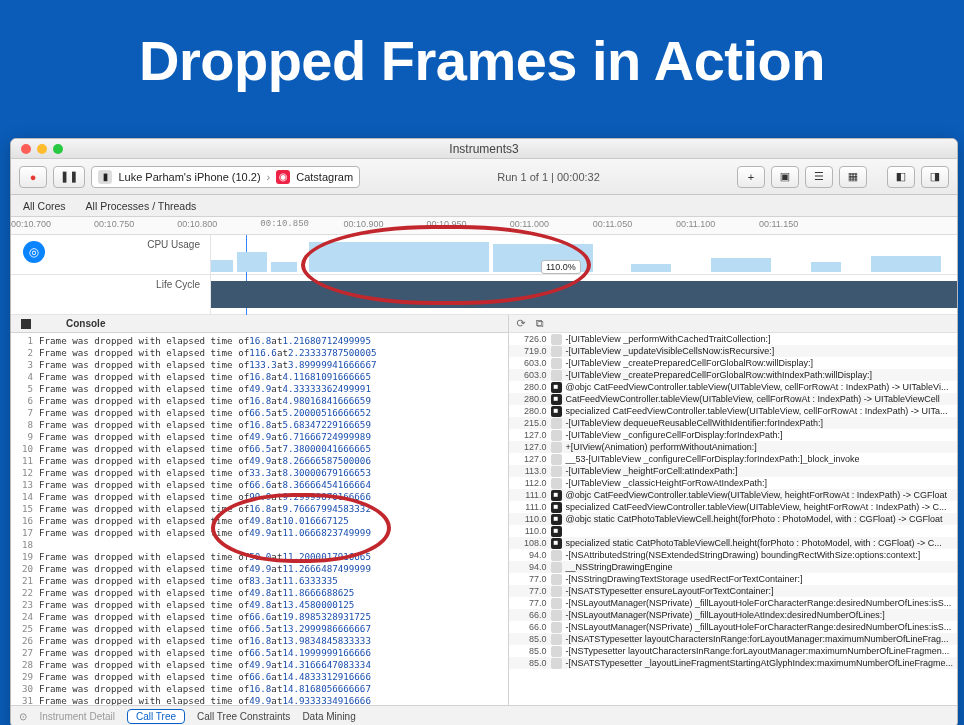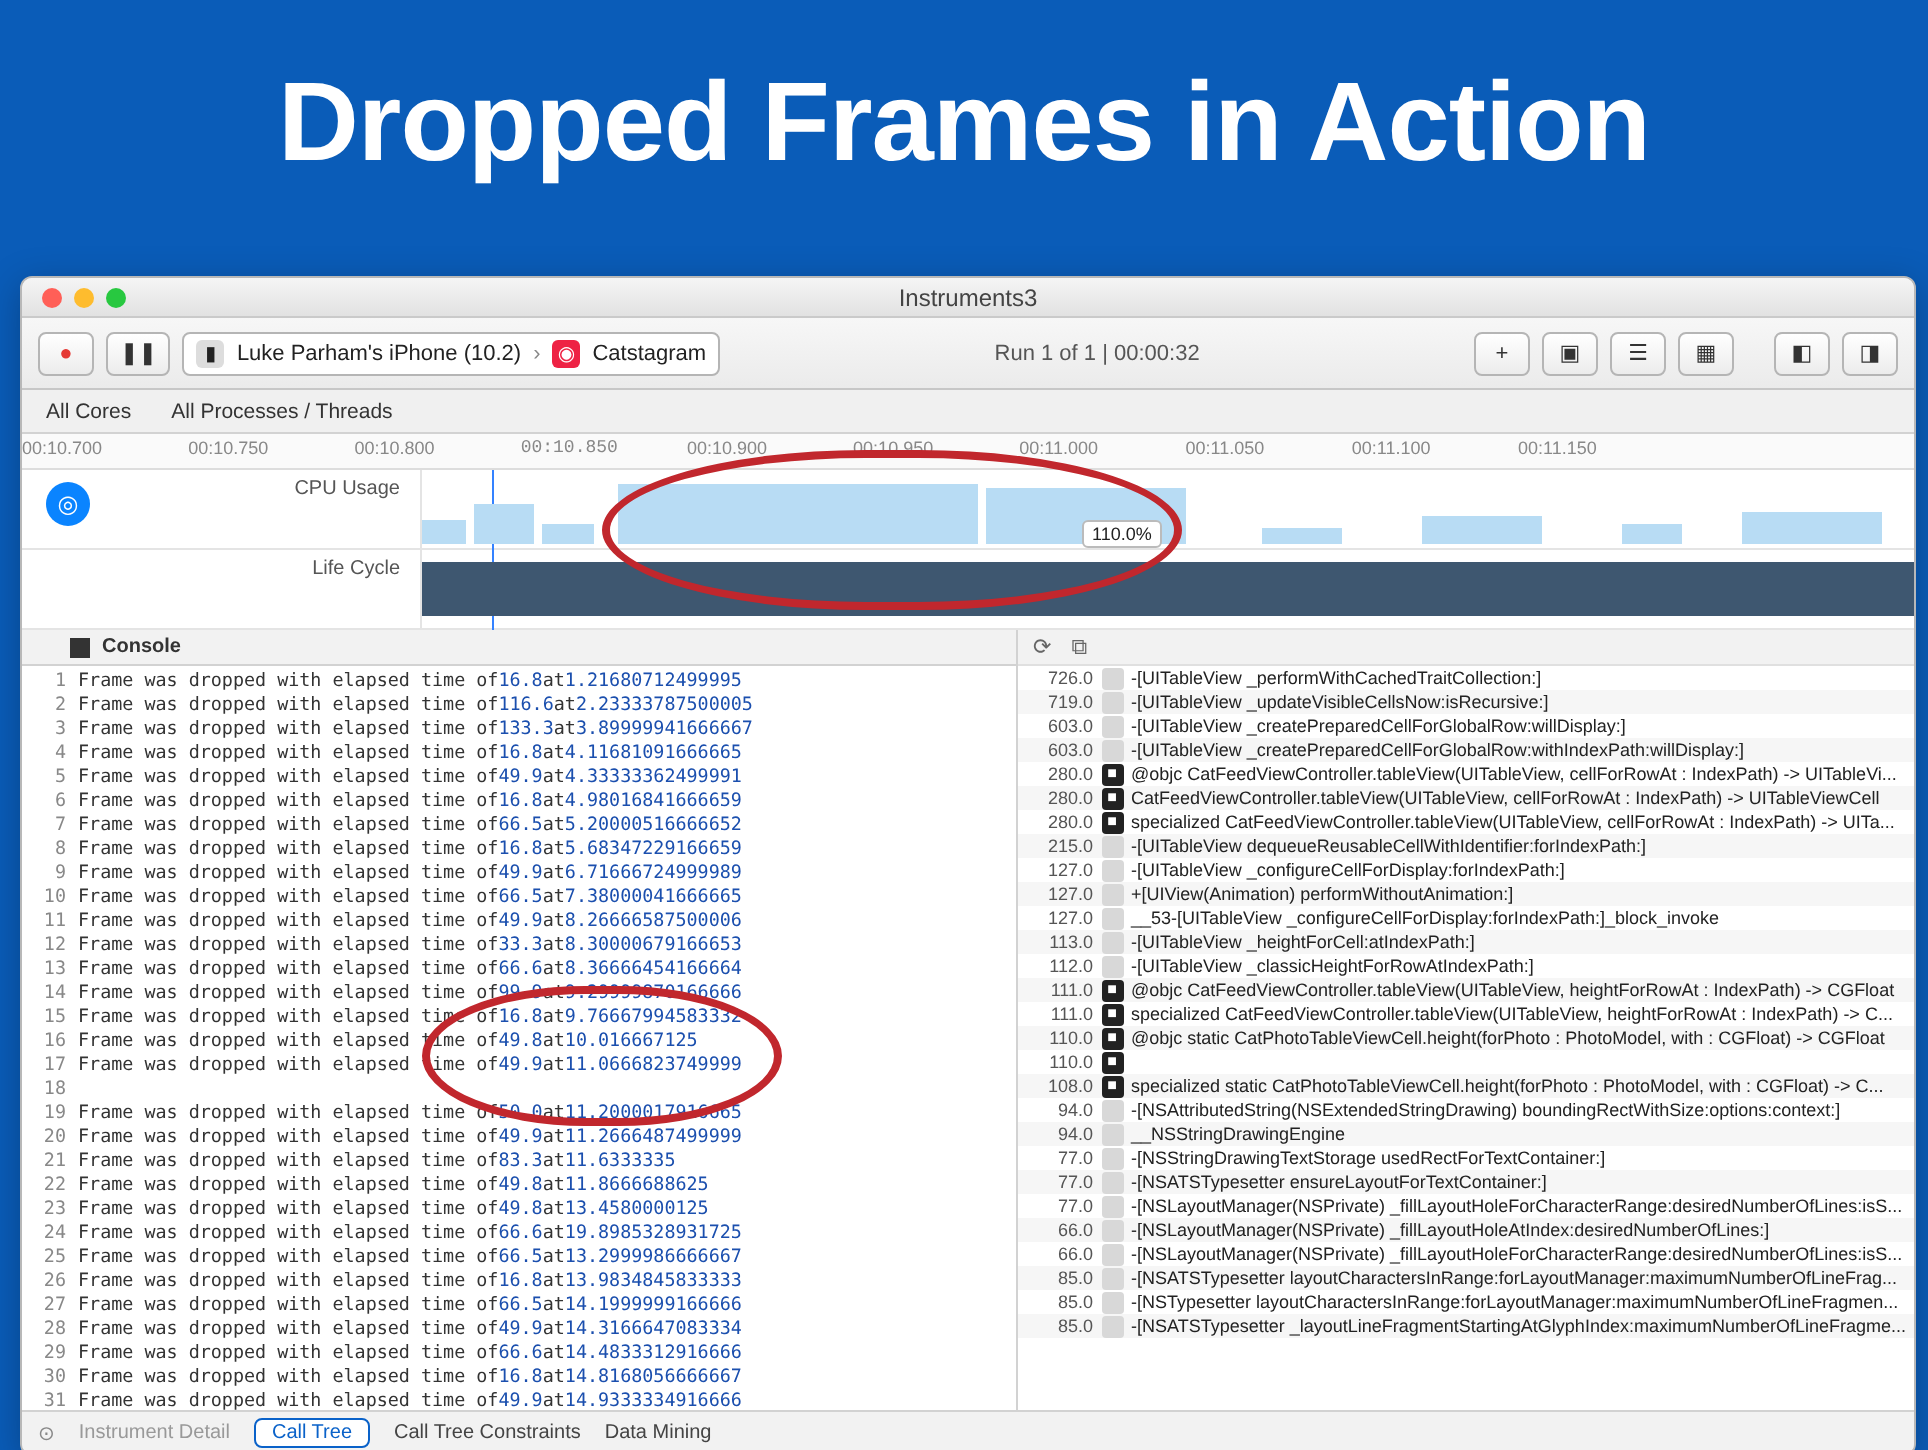--- a/index.html
+++ b/index.html
@@ -158,22 +158,22 @@
     border-right:1px solid #d2d2d2;
     display:flex;
     flex-direction:column;
     position:relative;
   }
   .console-head {
     height: 18px;
     background:#f2f2f2;
     border-bottom:1px solid #d2d2d2;
     display:flex;align-items:center;
-    padding:0 24px;
-    font-size:10px;font-weight:600;color:#333;
+    padding:0 10px;
+    font-size:10px;font-weight:600;color:#333;gap:29px;
   }
   .console-head .sq { width:10px;height:10px;background:#333;margin-right:6px; }
   .console-body {
     flex:1; overflow:hidden;
     font-family: Menlo, Monaco, monospace;
     font-size: 9.2px;
     line-height: 12px;
     padding: 2px 4px;
     color:#333;
     white-space:nowrap;

